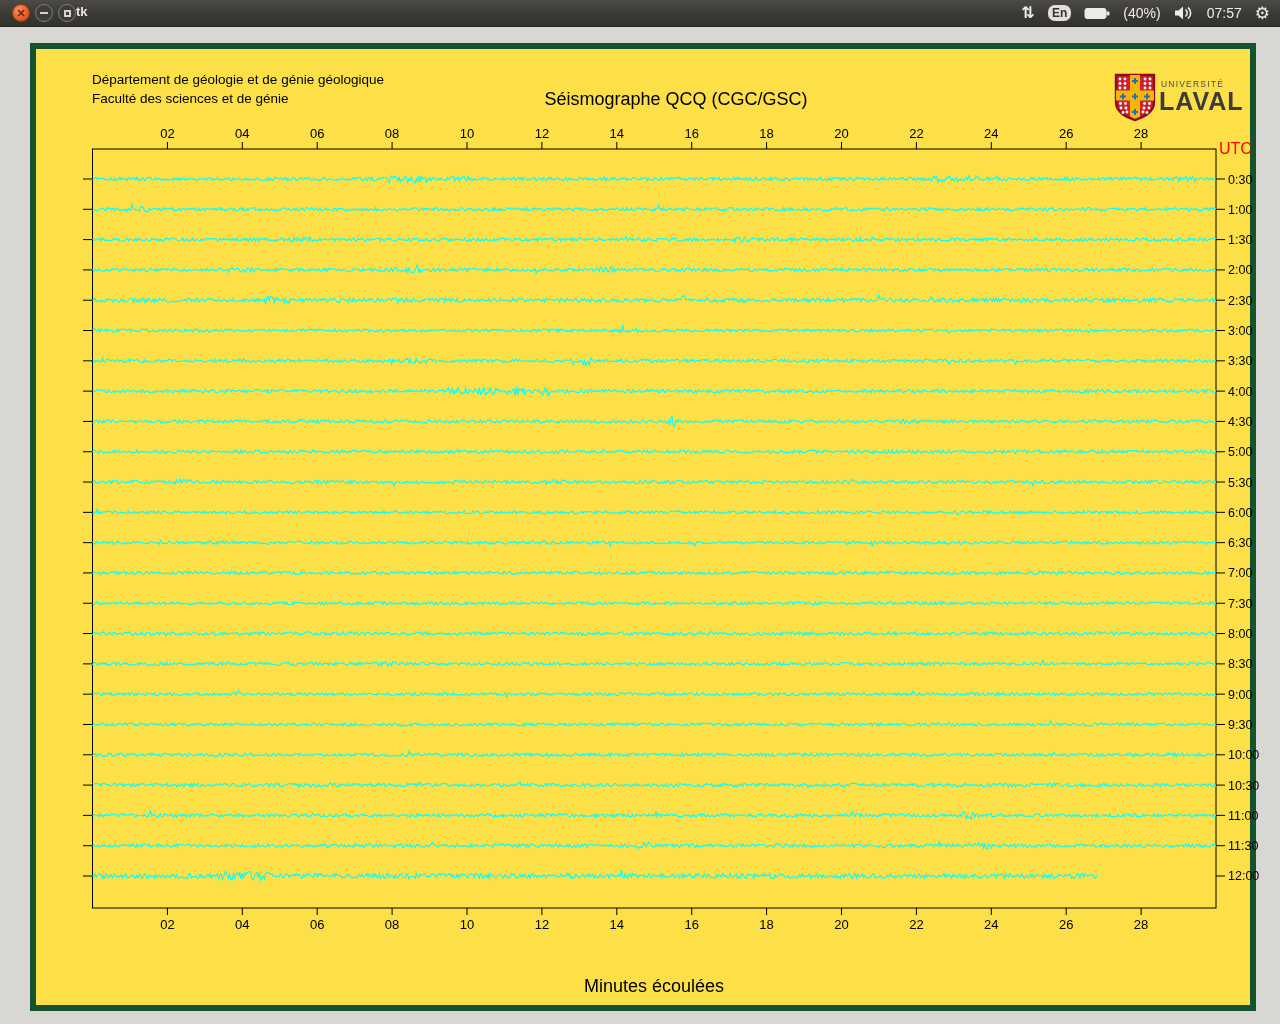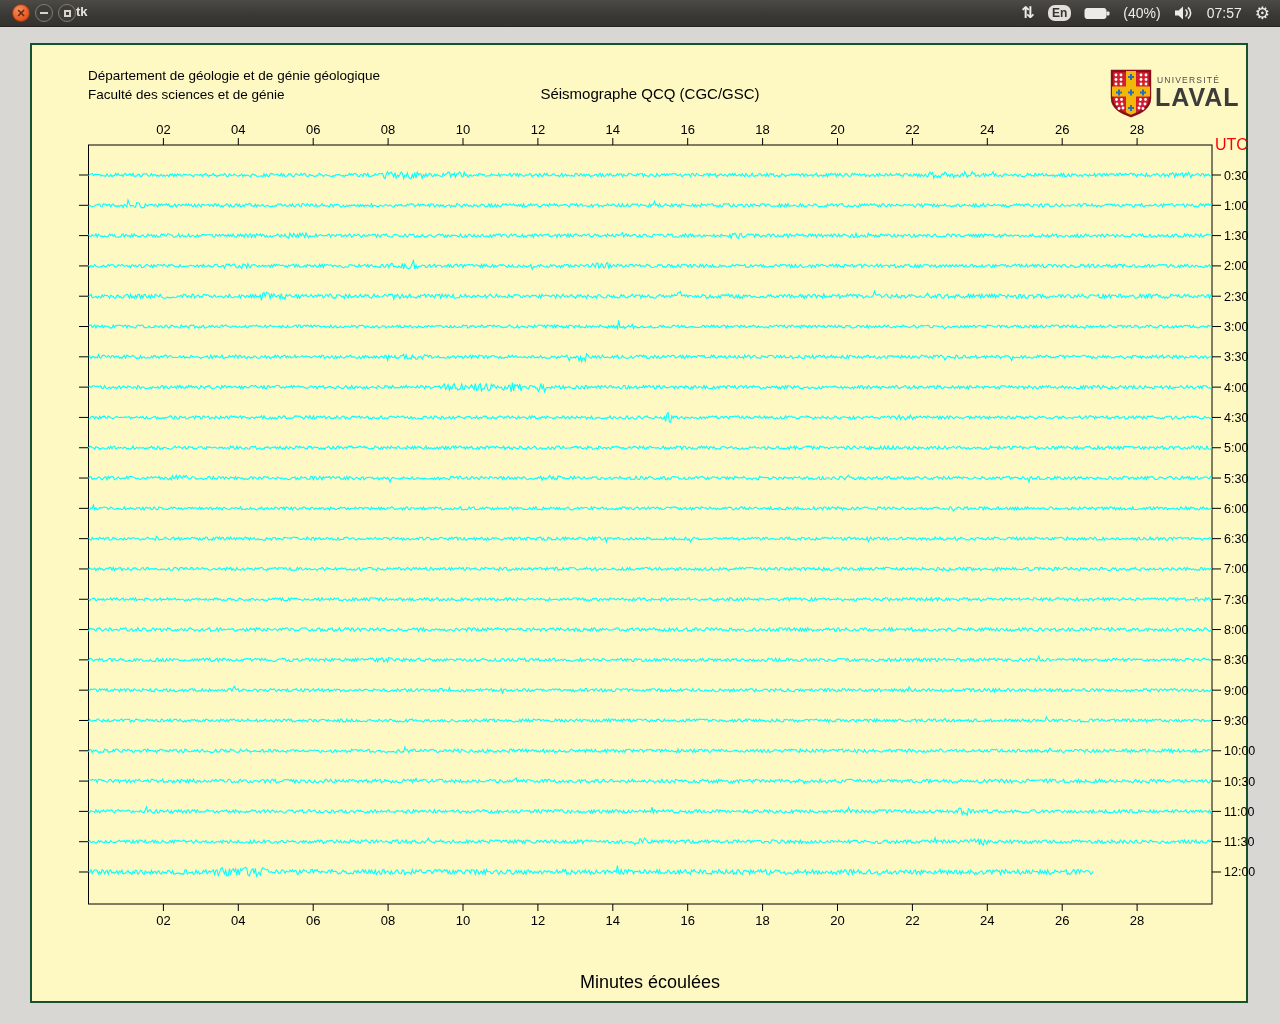--- a/index.html
+++ b/index.html
@@ -21,24 +21,24 @@
   .glyph-max{display:block;width:7px;height:7px;border:2px solid #d6d3cd;box-sizing:border-box;}
   .win-title{position:absolute;left:76px;top:4px;color:#e9e6e1;font-size:13px;font-weight:bold;}
   .tray{position:absolute;right:10px;top:0;height:26px;display:flex;align-items:center;gap:13px;color:#efedea;font-size:14px;}
   .tray .ico{display:flex;align-items:center;}
   .net-arrows{font-family:"DejaVu Sans",sans-serif;font-size:16px;font-weight:bold;line-height:1;}
   .en-badge{background:#e3e0dc;color:#35332f;font-size:12px;font-weight:bold;padding:1px 4px;border-radius:7px;line-height:14px;}
   .gear{font-family:"DejaVu Sans",sans-serif;font-size:17px;line-height:1;}
   
   .app-window{
     position:absolute;left:30px;top:43px;width:1214px;height:956px;
-    background:#fef9c3;border:2px solid #14532d;
+    background:#fde047;border:6px solid #14532d;
   }
   .hdr{position:absolute;left:56px;top:21px;font-size:13.5px;color:#000;line-height:19px;white-space:nowrap;}
-  .plot-title{position:absolute;left:618px;top:40px;transform:translateX(-50%);font-size:15px;color:#000;white-space:nowrap;}
+  .plot-title{position:absolute;left:640px;top:40px;transform:translateX(-50%);font-size:18px;color:#000;white-space:nowrap;}
   .logo{position:absolute;left:1078px;top:24px;width:136px;height:50px;}
   .logo-small{position:absolute;left:47px;top:6px;font-size:8.5px;letter-spacing:1.2px;color:#4c4c4c;}
   .logo-large{position:absolute;left:45px;top:14px;font-size:25px;letter-spacing:1px;color:#3c3c3c;font-weight:bold;}
   .utc-label{position:absolute;left:1183px;top:91px;font-size:16px;color:#ff0000;}
   .x-axis-label{position:absolute;left:618px;top:899px;transform:translateX(-50%);font-size:18px;color:#000;white-space:nowrap;margin-top:28px;}
   #plot-svg{position:absolute;left:0;top:0;overflow:visible;}
 </style>
 </head>
 <body>
 

